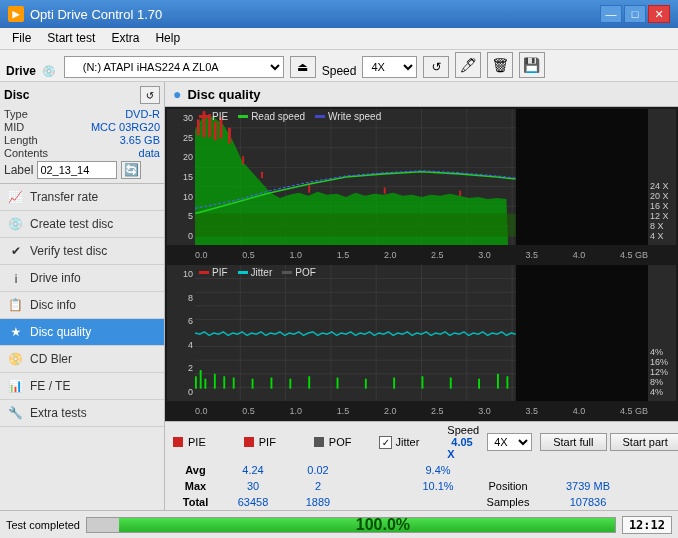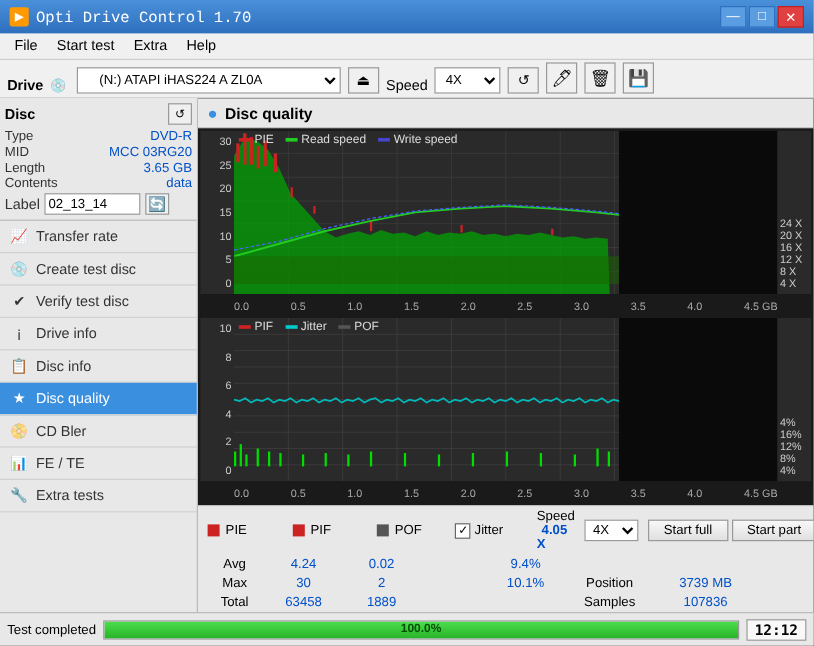--- a/index.html
+++ b/index.html
@@ -10,21 +10,21 @@
       background: linear-gradient(to bottom, #4a90d9, #2e6fbd);
       color: white;
       display: flex;
       align-items: center;
       justify-content: space-between;
       padding: 4px 8px;
       height: 28px;
     }
     .title-bar-left { display: flex; align-items: center; gap: 6px; }
     .title-bar-icon { width: 16px; height: 16px; background: #ff9900; border-radius: 2px; display: flex; align-items: center; justify-content: center; font-size: 9px; color: white; font-weight: bold; }
-    .title-bar-title { font-size: 13px; font-weight: normal; font-family: Liberation Mono, monospace; }
+    .title-bar-title { font-size: 13px; font-weight: normal; }
     .title-bar-controls { display: flex; gap: 2px; }
     .title-btn { width: 22px; height: 18px; background: #5a9de0; border: 1px solid #3070c0; color: white; font-size: 11px; display: flex; align-items: center; justify-content: center; cursor: pointer; }
     .title-btn.close { background: #e04040; border-color: #c02020; }
 
     
     .menu-bar {
       background: #f0f0f0;
       border-bottom: 1px solid #ccc;
       display: flex;
       padding: 2px 4px;
@@ -213,21 +213,21 @@
     .stats-section {
       background: #e8e8e8;
       display: flex;
       flex-direction: column;
       border-top: 1px solid #bbb;
       flex-shrink: 0;
     }
 
     .st-cell { text-align: center; padding: 1px 2px; }
     .st-cell.blue { color: #0050c8; }
-    .st-cell.header { font-weight: normal; }
+    .st-cell.header { font-weight: bold; }
 
     .checkbox-jitter { width: 13px; height: 13px; border: 1px solid #666; background: white; display: flex; align-items: center; justify-content: center; font-size: 10px; }
 
     .action-btns {
       display: flex;
       gap: 3px;
       margin-left: auto;
     }
     .action-btn {
       background: linear-gradient(to bottom, #f8f8f8, #e0e0e0);
@@ -257,23 +257,24 @@
       border: 1px solid #999;
       position: relative;
       overflow: hidden;
     }
     .progress-bar-inner {
       height: 100%;
       background: linear-gradient(to bottom, #4cde4c, #28b428);
       display: flex;
       align-items: center;
       justify-content: center;
-      font-size: 10px;
+      font-size: 16px;
       font-weight: bold;
       color: #005000;
+      margin-left: 32px;
     }
     .time-display {
       font-family: monospace;
       font-size: 12px;
       font-weight: bold;
       background: #f8f8f8;
       border: 1px solid #999;
       padding: 1px 6px;
     }
   </style>

